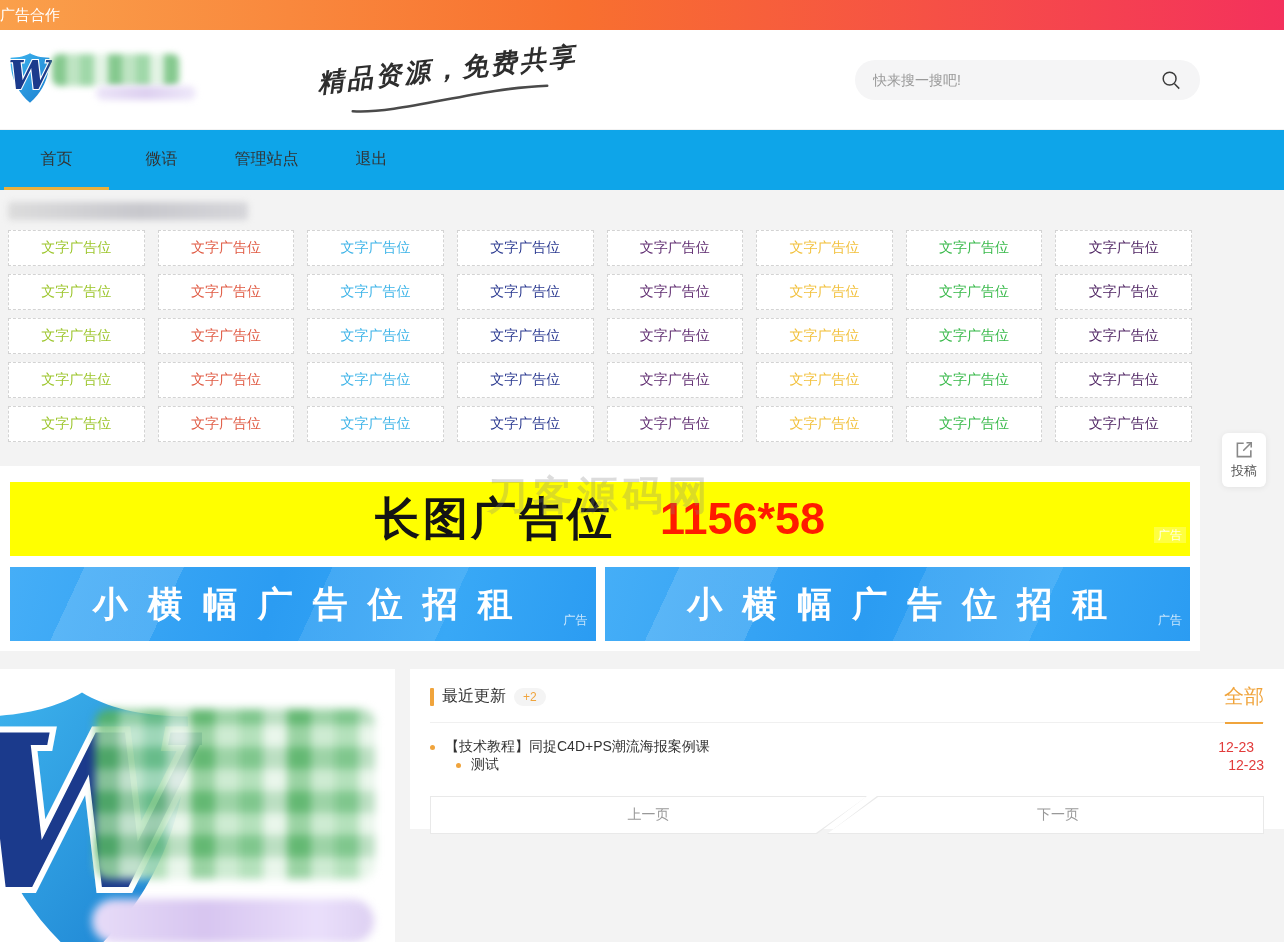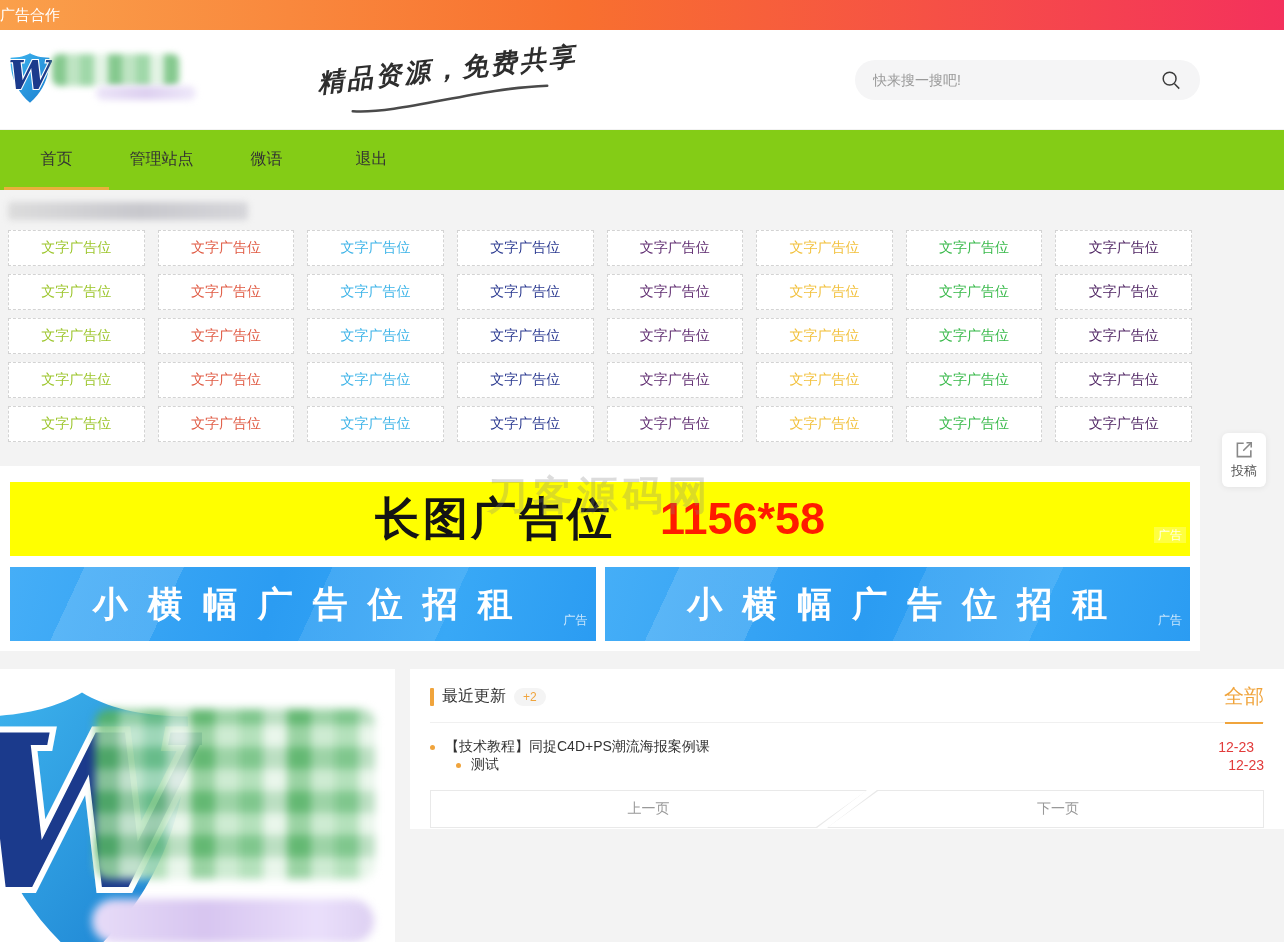--- a/index.html
+++ b/index.html
@@ -45,21 +45,21 @@
   .slogan svg { display:block; margin:-2px auto 0; }
   .search {
     margin-left:auto; width:345px; height:40px; background:#f5f5f6;
     border-radius:20px; display:flex; align-items:center; padding:0 18px;
   }
   .search input { flex:1; border:none; outline:none; background:transparent; font-size:14px; color:#444;
     font-family:"Liberation Sans","DejaVu Sans",sans-serif; }
   .search input::placeholder { color:#9a9a9a; }
   .search-btn { border:none; background:transparent; cursor:pointer; display:flex; padding:0; }
   
-  .navbar { height:60px; background:#84cc16; display:flex; padding-left:4px; }
+  .navbar { height:60px; background:#0ea5e9; display:flex; padding-left:4px; }
   .nav-item {
     min-width:105px; text-align:center; line-height:58px; font-size:16px; color:#333;
     position:relative; cursor:pointer; padding:0 10px;
   }
   .nav-item.active::after {
     content:""; position:absolute; left:0; right:0; bottom:0; height:3px; background:#eab03c;
   }
   
   main { height:752px; padding-top:10px; position:relative; }
   .content { width:1200px; padding:0 8px; }
@@ -127,21 +127,21 @@
   .uh-badge { margin-left:8px; font-size:12px; color:#f0a43c; background:#f4f4f4; border-radius:10px; padding:2px 9px; }
   .uh-all { margin-left:auto; font-size:20px; color:#f0a43c; position:relative; cursor:pointer; text-decoration:none; }
   .uh-all::after { content:""; position:absolute; left:50%; transform:translateX(-50%); bottom:-14px; width:38px; height:2px; background:#f0a43c; }
   .updates-list { display:flex; padding:15px 0 16px;flex-direction:column; }
   .update-item { flex:1; display:flex; align-items:center; font-size:14px; color:#333; min-width:0; cursor:pointer; }
   .update-item + .update-item { margin-left:26px; }
   .ui-dot { width:5px; height:5px; border-radius:50%; background:#f0a43c; margin-right:10px; flex:none; }
   .ui-title { white-space:nowrap; overflow:hidden; text-overflow:ellipsis; }
   .ui-date { margin-left:auto; color:#e23b3b; padding-left:14px; flex:none; }
   .update-item:first-child .ui-date { margin-right:10px; }
-  .pagination { display:flex; }
+  .pagination { display:flex;margin-top:6px; }
   .page-btn { flex:1; height:38px; position:relative; cursor:pointer; }
   .page-btn .edge { position:absolute; inset:0; background:#e9e9e9; }
   .page-btn .inner { position:absolute; inset:1px; background:#fff; display:flex; align-items:center; justify-content:center; font-size:14px; color:#999; }
   .page-btn.prev .edge, .page-btn.prev .inner { clip-path:polygon(0 0,100% 0,calc(100% - 50px) 100%,0 100%); }
   .page-btn.next { margin-left:-40px; }
   .page-btn.next .edge, .page-btn.next .inner { clip-path:polygon(50px 0,100% 0,100% 100%,0 100%); }
   .page-btn.next .inner span { margin-left:25px; }
   
   .float-submit {
     position:absolute; left:1222px; top:433px; width:44px; height:54px; background:#fff;
@@ -186,22 +186,22 @@
           <circle cx="10.5" cy="10.5" r="7"></circle>
             <line x1="15.8" y1="16.2" x2="21" y2="21.4"></line>
         </svg>
       </button>
     </div>
   </div>
 </header>
 
 <nav class="navbar">
   <div class="nav-item active">首页</div>
+  <div class="nav-item">微语</div>
   <div class="nav-item">管理站点</div>
-  <div class="nav-item">微语</div>
   <div class="nav-item">退出</div>
 </nav>
 
 <main>
   <div class="content">
     <div class="blur-line"></div>
     <div class="ad-grid">
         <div class="ad-cell">
           <span style="color: rgb(157, 198, 45);">文字广告位</span>
         </div>

